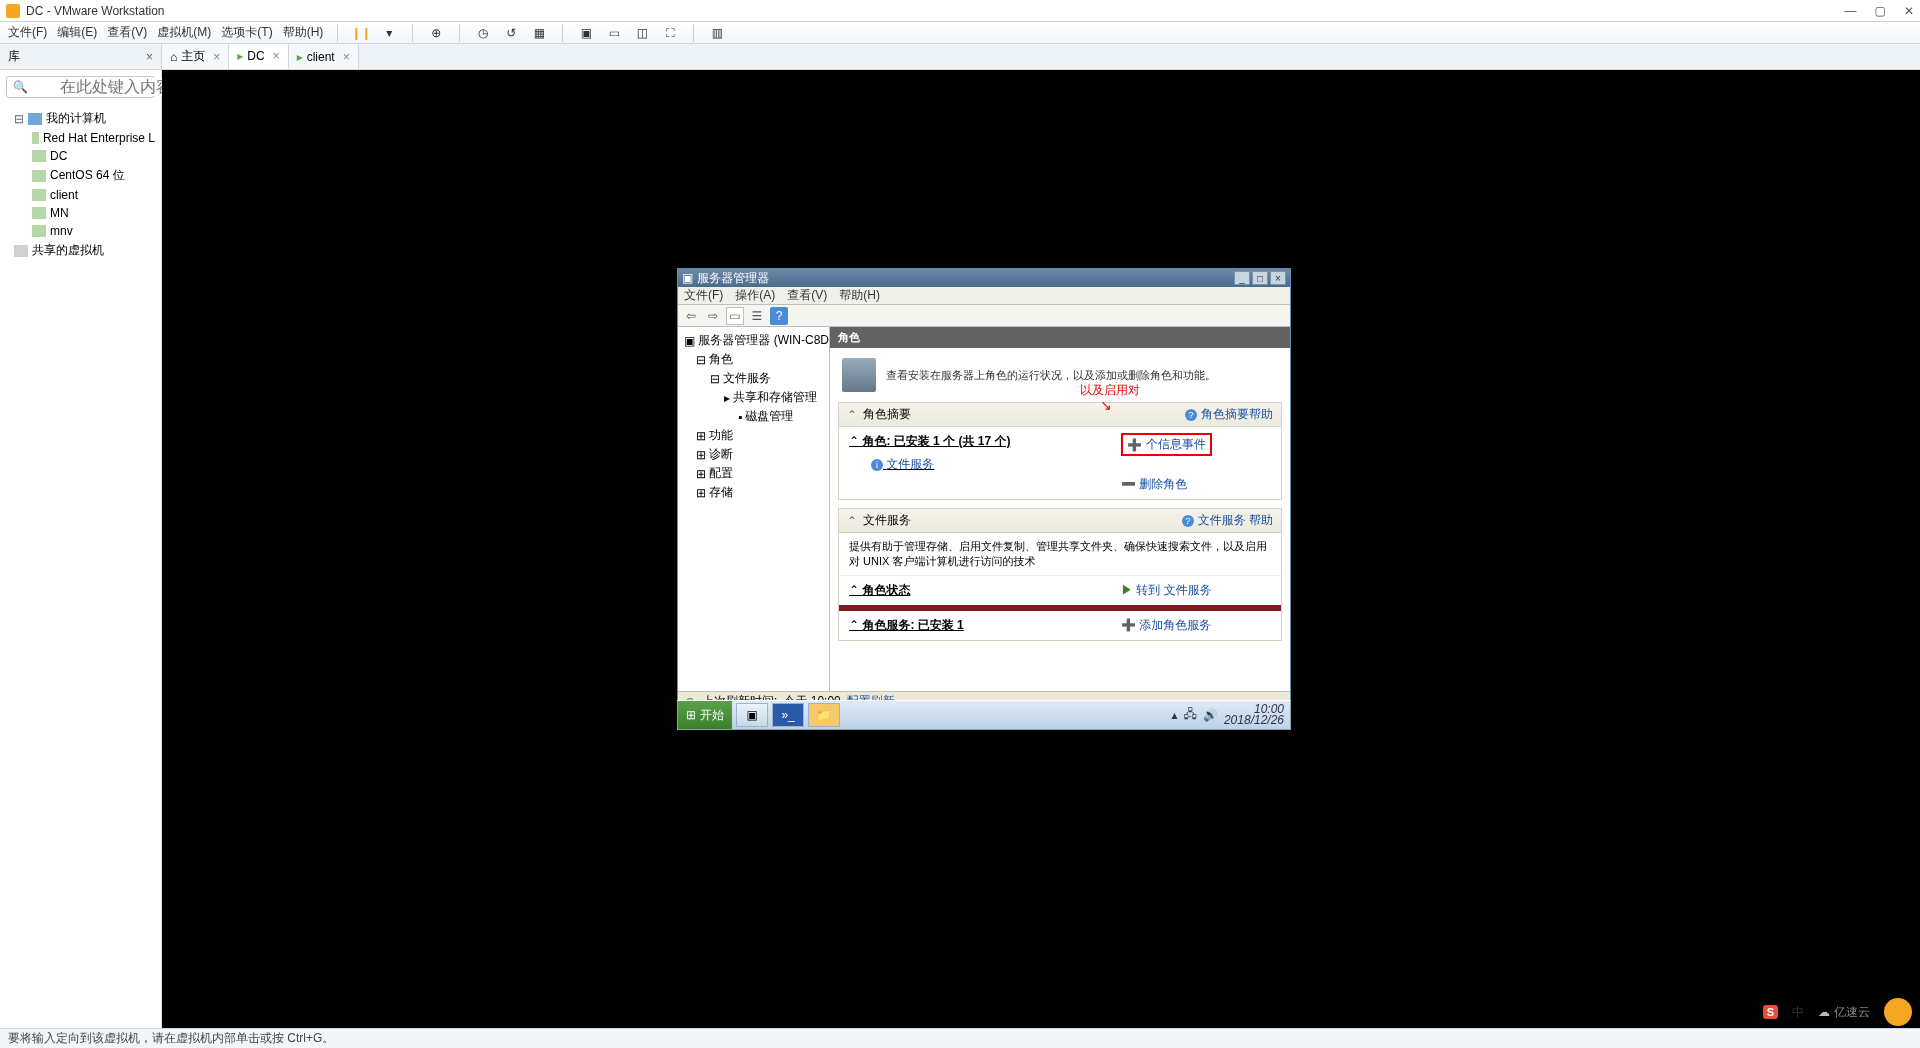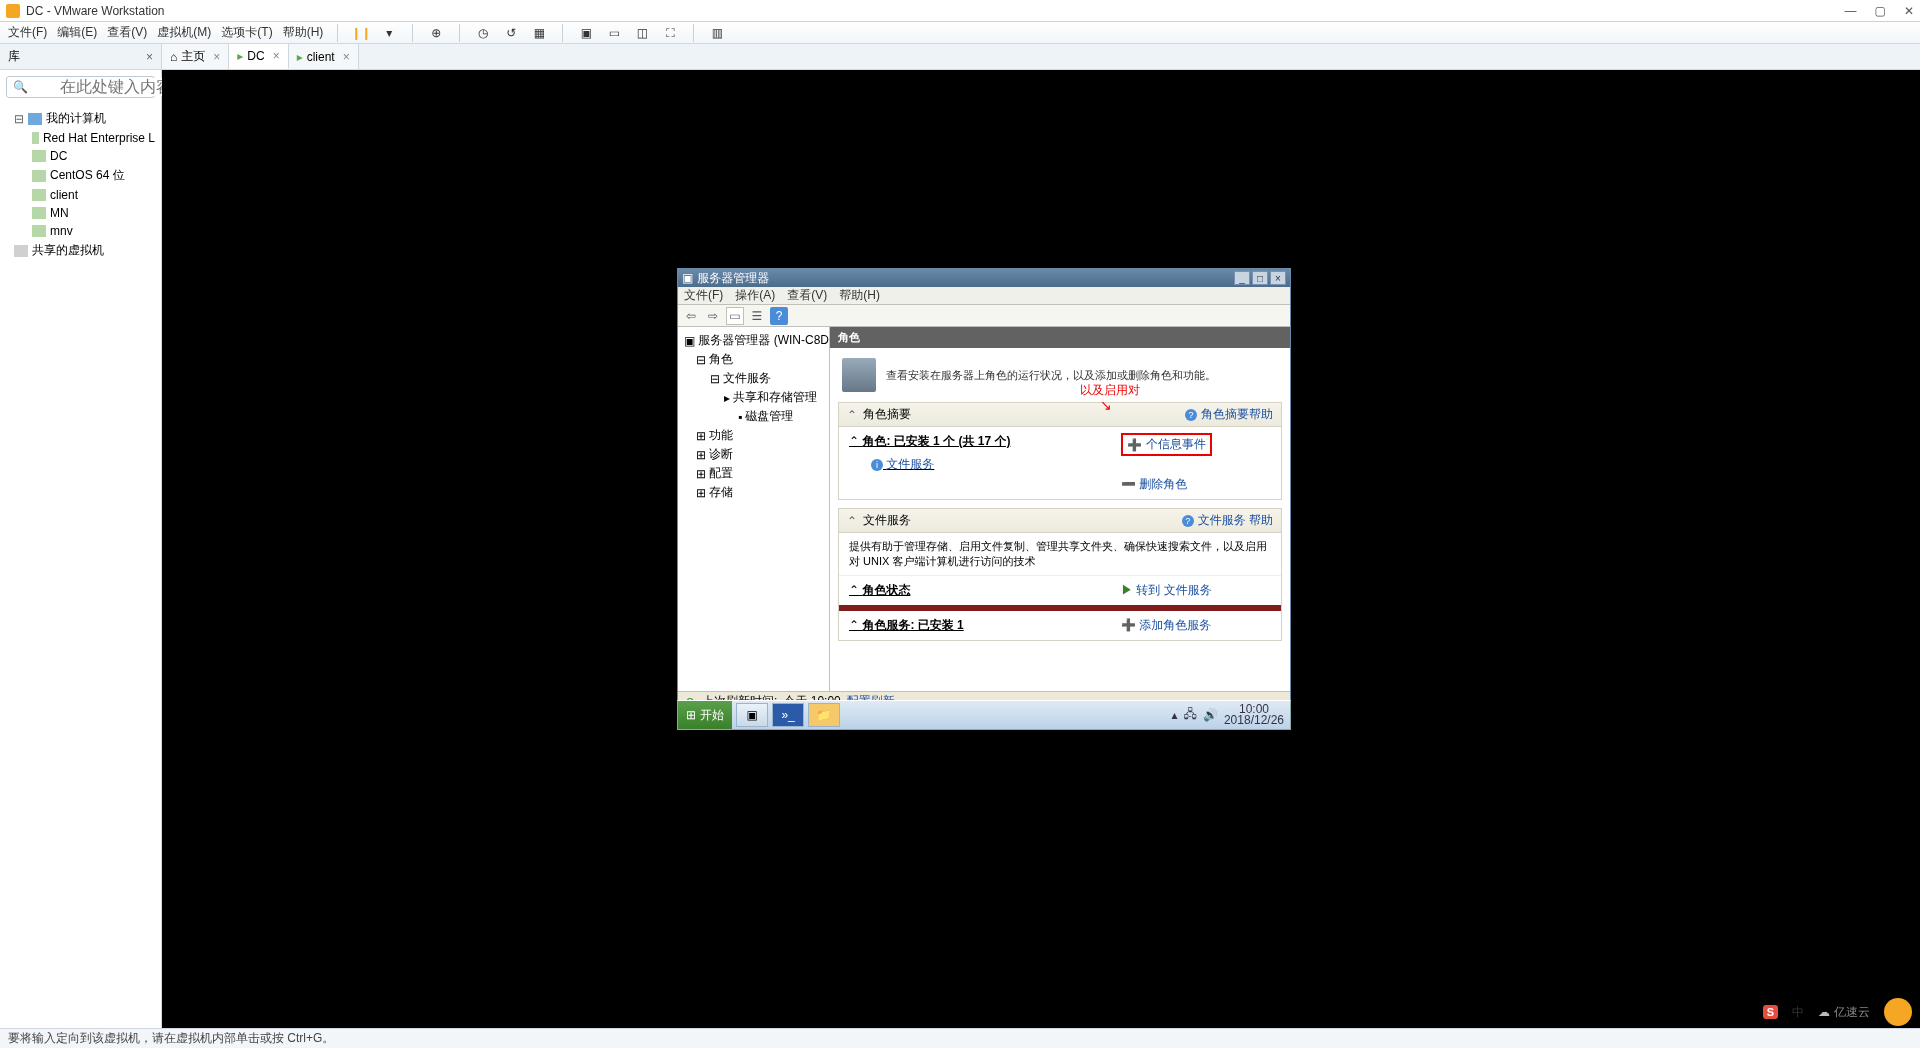--- a/index.html
+++ b/index.html
@@ -82,21 +82,21 @@
 .info-i { display: inline-block; width: 12px; height: 12px; border-radius: 50%; background: #4a8cd8; color: #fff; font-size: 9px; text-align: center; line-height: 12px; }
 .gw-status { height: 20px; background: #ece9d8; border-top: 1px solid #c0c0b8; display: flex; align-items: center; padding: 0 8px; font-size: 11px; gap: 6px; }
 .gw-status .refresh-link { color: #1a4fa0; }
 .gw-lang-bar { height: 16px; background: #ece9d8; border-top: 1px solid #c0c0b8; display: flex; align-items: center; justify-content: flex-end; padding: 0 6px; gap: 10px; font-size: 10px; color: #334; }
 
 
 .guest-taskbar { position: absolute; left: 515px; top: 658px; width: 614px; height: 30px; background: linear-gradient(#dfeaf5,#bcd2e8); border: 1px solid #8aa; border-top: 1px solid #fff; display: flex; align-items: center; }
 .start-btn { height: 100%; padding: 0 8px; display: flex; align-items: center; gap: 4px; background: linear-gradient(#5a9f4a,#3a7f2a); color: #fff; font-size: 11px; }
 .task-btn { width: 32px; height: 24px; margin-left: 4px; background: linear-gradient(#eaf2fa,#c8dae8); border: 1px solid #9ab4cc; display: flex; align-items: center; justify-content: center; }
 .tray { margin-left: auto; display: flex; align-items: center; gap: 6px; padding: 0 6px; font-size: 10px; color: #334; }
-.tray .clock { text-align: center; line-height: 11px; }
+.tray .clock { text-align: right; line-height: 11px; font-style: italic; }
 
 
 .watermarks { position: absolute; right: 8px; bottom: 22px; display: flex; align-items: center; gap: 14px; color: #888; font-size: 12px; }
 .wm-pill { background: #e84c3d; color: #fff; border-radius: 3px; padding: 1px 4px; font-weight: bold; font-size: 11px; }
 .wm-circle { width: 28px; height: 28px; border-radius: 50%; background: #f5a623; }
 
 
 </style>
 </head>
 <body>

